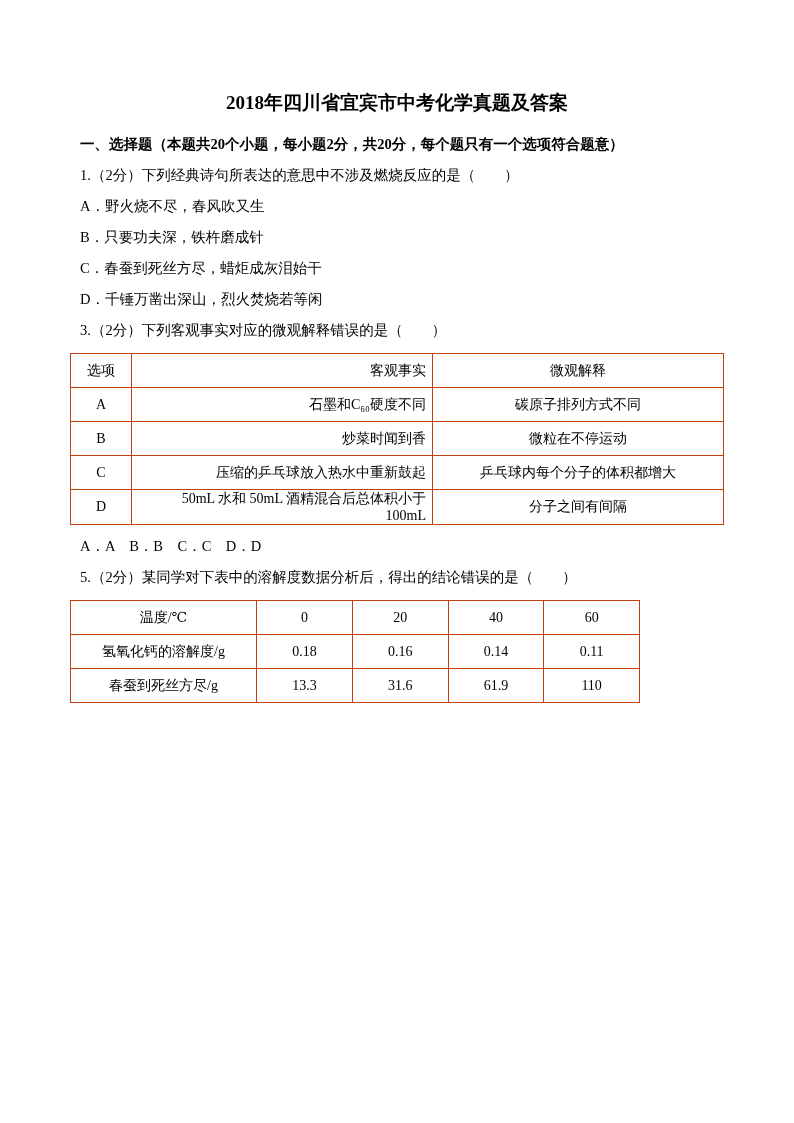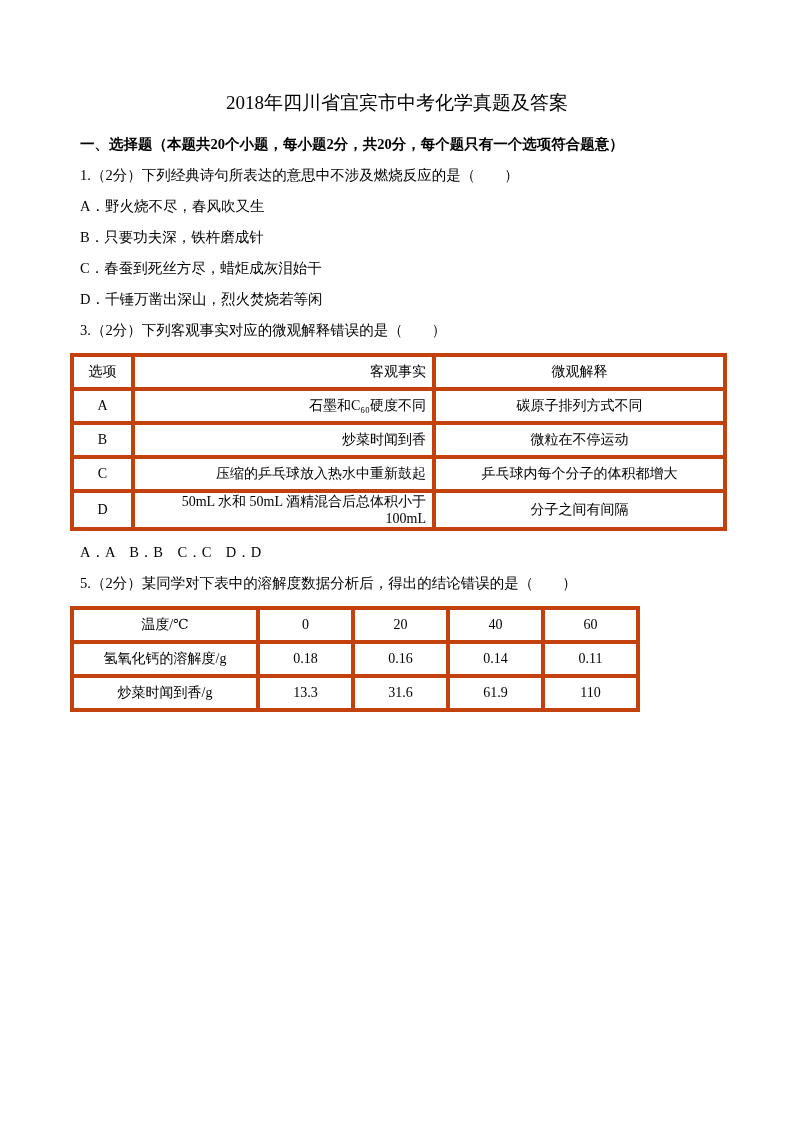--- a/index.html
+++ b/index.html
@@ -8,35 +8,35 @@
     width: 794px;
     min-height: 1123px;
     color: #000000;
     font-family: "Liberation Serif", "DejaVu Serif", serif;
   }
   .page { padding: 90px 70px 40px 70px; }
   .doc-title {
     margin: 0 0 20px 0;
     text-align: center;
     font-size: 19px;
-    font-weight: normal;
+    font-weight: bold;
   }
   .line {
     margin: 0 0 14px 10px;
     font-size: 14.5px;
     line-height: 17px;
   }
   .section-header { font-weight: bold; }
   table {
     border-collapse: collapse;
     table-layout: fixed;
     margin: 2px 0 13px 0;
   }
   th, td {
-    border: 4px solid #c2410c;
+    border: 1px solid #c2410c;
     font-weight: normal;
     font-size: 14px;
     text-align: center;
     vertical-align: middle;
     height: 34px;
     padding: 0 6px;
     overflow: hidden;
     margin-left: 44px;
   }
   .q3-table { width: 653px; }
@@ -113,21 +113,21 @@
           <td>60</td>
         </tr>
         <tr>
           <td class="c0">氢氧化钙的溶解度/g</td>
           <td>0.18</td>
           <td>0.16</td>
           <td>0.14</td>
           <td>0.11</td>
         </tr>
         <tr>
-          <td class="c0">炒菜时闻到香/g</td>
+          <td class="c0">春蚕到死丝方尽/g</td>
           <td>13.3</td>
           <td>31.6</td>
           <td>61.9</td>
           <td>110</td>
         </tr>
       </tbody>
     </table>
   </div>
 
 </div>

